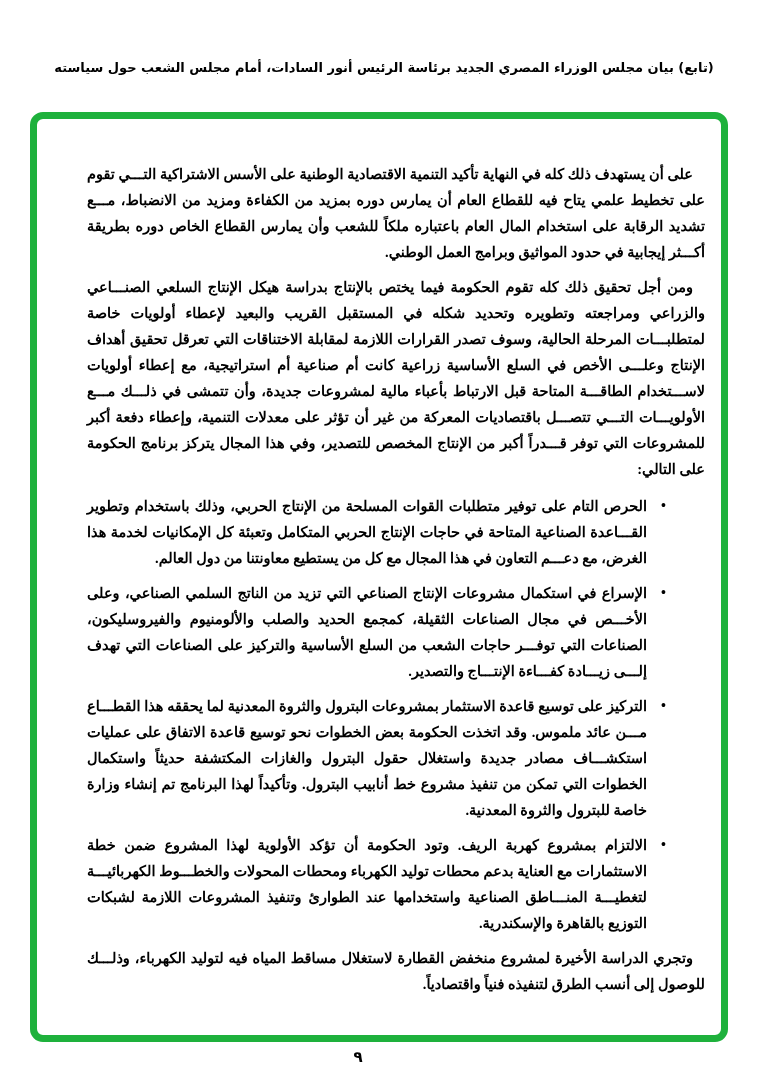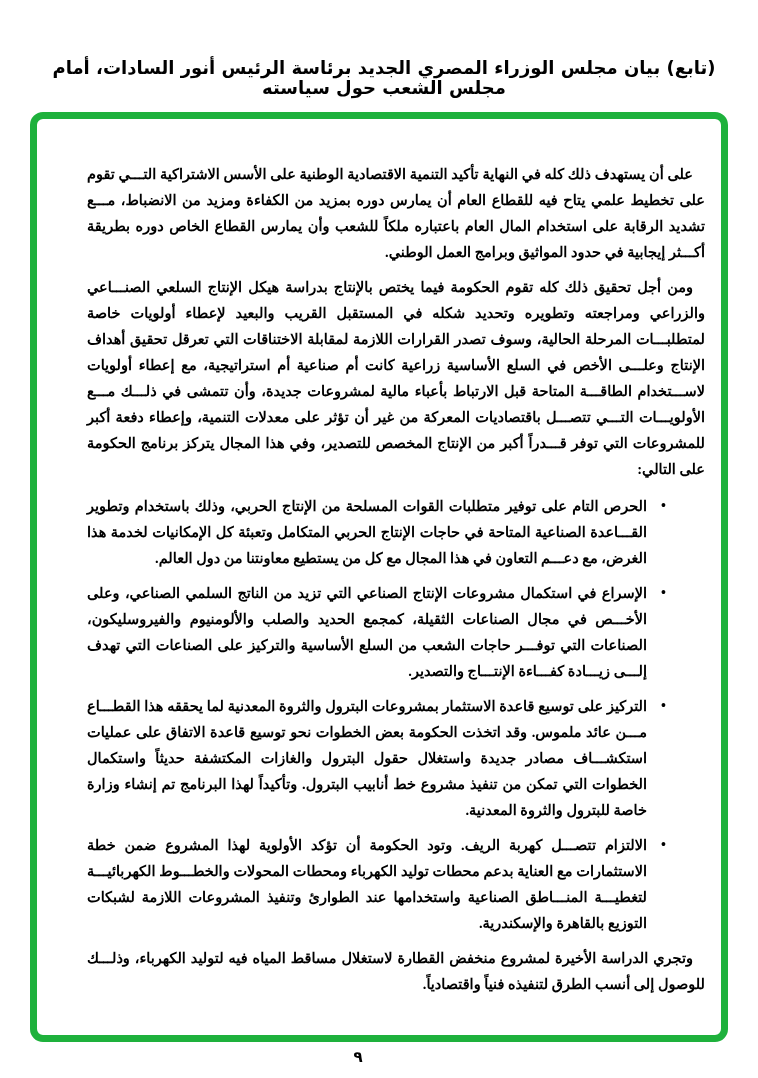--- a/index.html
+++ b/index.html
@@ -15,21 +15,21 @@
     color: #000;
     overflow: hidden;
   }
   .page-header {
     position: absolute;
     top: 58px;
     left: 40px;
     right: 30px;
     direction: rtl;
     text-align: center;
-    font-size: 18px;
+    font-size: 13px;
     font-weight: bold;
     letter-spacing: 0;
     line-height: 20px;
   }
   .green-frame {
     position: absolute;
     left: 30px;
     top: 112px;
     width: 698px;
     height: 930px;
@@ -105,21 +105,21 @@
       <li>
         <span class="bullet">•</span>
         <span>الإسراع في استكمال مشروعات الإنتاج الصناعي التي تزيد من الناتج السلمي الصناعي، وعلى الأخـــص في مجال الصناعات الثقيلة، كمجمع الحديد والصلب والألومنيوم والفيروسليكون، الصناعات التي توفـــر حاجات الشعب من السلع الأساسية والتركيز على الصناعات التي تهدف إلـــى زيـــادة كفـــاءة الإنتـــاج والتصدير.</span>
       </li>
       <li>
         <span class="bullet">•</span>
         <span>التركيز على توسيع قاعدة الاستثمار بمشروعات البترول والثروة المعدنية لما يحققه هذا القطـــاع مـــن عائد ملموس. وقد اتخذت الحكومة بعض الخطوات نحو توسيع قاعدة الاتفاق على عمليات استكشـــاف مصادر جديدة واستغلال حقول البترول والغازات المكتشفة حديثاً واستكمال الخطوات التي تمكن من تنفيذ مشروع خط أنابيب البترول. وتأكيداً لهذا البرنامج تم إنشاء وزارة خاصة للبترول والثروة المعدنية.</span>
       </li>
       <li>
         <span class="bullet">•</span>
-        <span>الالتزام تتصـــل كهربة الريف. وتود الحكومة أن تؤكد الأولوية لهذا المشروع ضمن خطة الاستثمارات مع العناية بدعم محطات توليد الكهرباء ومحطات المحولات والخطـــوط الكهربائيـــة لتغطيـــة المنـــاطق الصناعية واستخدامها عند الطوارئ وتنفيذ المشروعات اللازمة لشبكات التوزيع بالقاهرة والإسكندرية.</span>
+        <span>الالتزام بمشروع كهربة الريف. وتود الحكومة أن تؤكد الأولوية لهذا المشروع ضمن خطة الاستثمارات مع العناية بدعم محطات توليد الكهرباء ومحطات المحولات والخطـــوط الكهربائيـــة لتغطيـــة المنـــاطق الصناعية واستخدامها عند الطوارئ وتنفيذ المشروعات اللازمة لشبكات التوزيع بالقاهرة والإسكندرية.</span>
       </li>
     </ul>
 
     <p class="closing">وتجري الدراسة الأخيرة لمشروع منخفض القطارة لاستغلال مساقط المياه فيه لتوليد الكهرباء، وذلـــك للوصول إلى أنسب الطرق لتنفيذه فنياً واقتصادياً.</p>
 
   </div>
 </div>
 
 <div class="page-number">٩</div>
 

